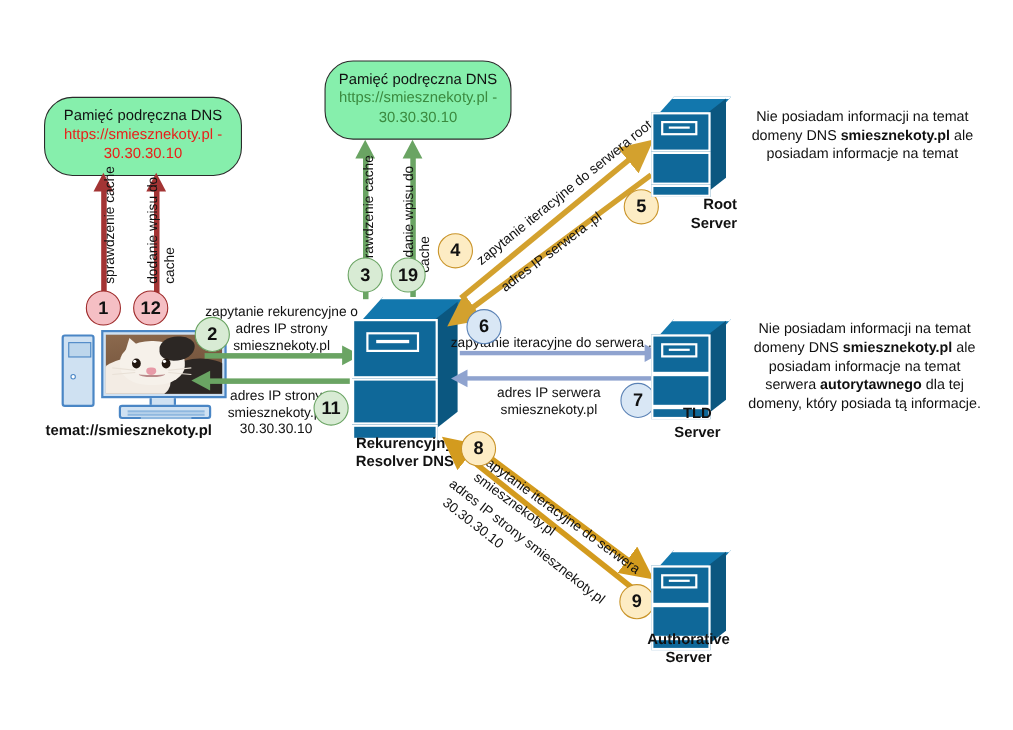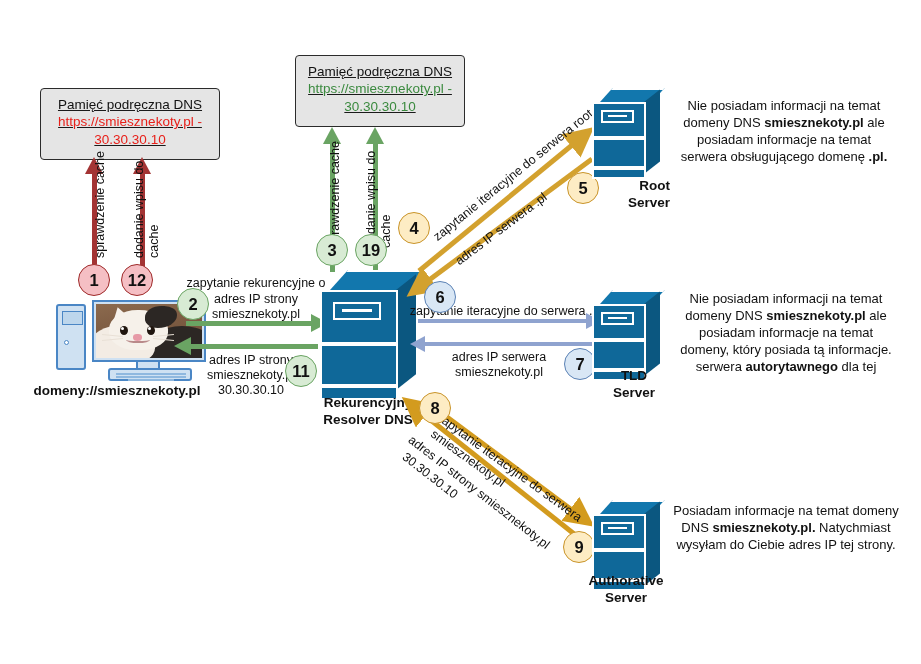--- a/index.html
+++ b/index.html
@@ -10,26 +10,25 @@
     font-family: "Liberation Sans", sans-serif;
     color:#1a1a1a;
     overflow:hidden;
   }
   #stage { position:relative; width:921px; height:664px; }
 
   
   .cache-box {
     position:absolute;
     border:1.6px solid #2b2b2b;
-    border-radius:4px;
-    background:#e5e5e5;
+    border-radius:26px;
+    background:#86efac;
     text-align:center;
     padding:7px 8px 8px;
     line-height:1.28;
-    text-decoration:underline;
   }
   .cache-title { font-size:13.5px; color:#111; }
   .cache-val { font-size:13.5px; }
   .cache-red .cache-val { color:#e8201a; }
   .cache-green .cache-val { color:#3b8a3f; }
 
   
   .box3d { position:absolute; }
   .b-front { position:absolute; left:0; background:#0f6899; border:2px solid #fff; }
   .b-top   { position:absolute; background:#1277ad; }
@@ -206,21 +205,21 @@
         <div class="whisk" style="left:54%; top:64%; width:20%; transform:rotate(5deg);"></div>
       </div>
     </div>
     <div class="mon-stand"></div>
     <div class="keyboard">
       <div class="k" style="left:6px; top:3px; width:70px;"></div>
       <div class="k" style="left:6px; top:6px; width:70px;"></div>
       <div class="k" style="left:18px; top:9px; width:46px;"></div>
     </div>
   </div>
-  <div id="client-url">domeny://smiesznekoty.pl</div>
+  <div id="client-url">temat://smiesznekoty.pl</div>
 
   <div>
     <div class="shaft" style="left:186px; top:321px; width:128px; height:5px; background:#6aa463;"></div>
     <div class="head" style="left:311px; top:314px;
       border-top:9.5px solid transparent; border-bottom:9.5px solid transparent; border-left:17px solid #6aa463;"></div>
   </div>
   <div>
     <div class="shaft" style="left:190px; top:344px; width:128px; height:5px; background:#6aa463;"></div>
     <div class="head" style="left:174px; top:337px;
       border-top:9.5px solid transparent; border-bottom:9.5px solid transparent; border-right:17px solid #6aa463;"></div>
@@ -300,21 +299,20 @@
   </div>
   <div class="srv-label" style="left:590px; top:178px; width:80px; text-align:right;">
     <div>Root</div>
     <div>Server</div>
   </div>
 
   <div class="ann" style="left:655px; top:98px; width:258px;">
     <div>Nie posiadam informacji na temat</div>
     <div>domeny DNS <b>smiesznekoty.pl</b> ale</div>
     <div>posiadam informacje na temat</div>
-    <div>serwera obsługującego domenę <b>.pl.</b></div>
   </div>
 
   <div>
     <div class="shaft" style="left:418px; top:319px; width:172px; height:4px; background:#8fa3cf;"></div>
     <div class="head" style="left:586px; top:313px;
       border-top:8px solid transparent; border-bottom:8px solid transparent; border-left:15px solid #8fa3cf;"></div>
   </div>
   <div>
     <div class="shaft" style="left:424px; top:342px; width:172px; height:4px; background:#8fa3cf;"></div>
     <div class="head" style="left:410px; top:336px;
@@ -341,22 +339,22 @@
   </div>
   <div class="srv-label" style="left:594px; top:368px; width:80px; text-align:center;">
     <div>TLD</div>
     <div>Server</div>
   </div>
 
   <div class="ann" style="left:655px; top:291px; width:262px;">
     <div>Nie posiadam informacji na temat</div>
     <div>domeny DNS <b>smiesznekoty.pl</b> ale</div>
     <div>posiadam informacje na temat</div>
+    <div>serwera <b>autorytawnego</b> dla tej</div>
     <div>domeny, który posiada tą informacje.</div>
-    <div>serwera <b>autorytawnego</b> dla tej</div>
   </div>
 
   <div class="lbl" style="left:443px; top:409px; transform:rotate(36deg); transform-origin:left top;">zapytanie iteracyjne do serwera</div>
   <div class="lbl" style="left:437px; top:426px; transform:rotate(36deg); transform-origin:left top;">smiesznekoty.pl</div>
   <div class="lbl" style="left:415px; top:432px; transform:rotate(38deg); transform-origin:left top;">adres IP strony smiesznekoty.pl</div>
   <div class="lbl" style="left:409px; top:449px; transform:rotate(38deg); transform-origin:left top;">30.30.30.10</div>
 
   <div class="badge gold" style="left:419px; top:392px;">8</div>
   <div class="badge gold" style="left:563px; top:531px;">9</div>
 
@@ -370,19 +368,14 @@
     <div class="b-front" style="left:0; top:80px; width:54px; height:11px;"></div>
     <div class="b-slot" style="left:9px; top:22px; width:33px; height:13px;">
         <i></i>
       </div>
   </div>
   <div class="srv-label" style="left:566px; top:573px; width:120px;">
     <div>Authorative</div>
     <div>Server</div>
   </div>
 
-  <div class="ann" style="left:655px; top:503px; width:262px;">
-    <div>Posiadam informacje na temat domeny</div>
-    <div>DNS <b>smiesznekoty.pl.</b> Natychmiast</div>
-    <div>wysyłam do Ciebie adres IP tej strony.</div>
-  </div>
 
 </div>
 
 </body></html>

